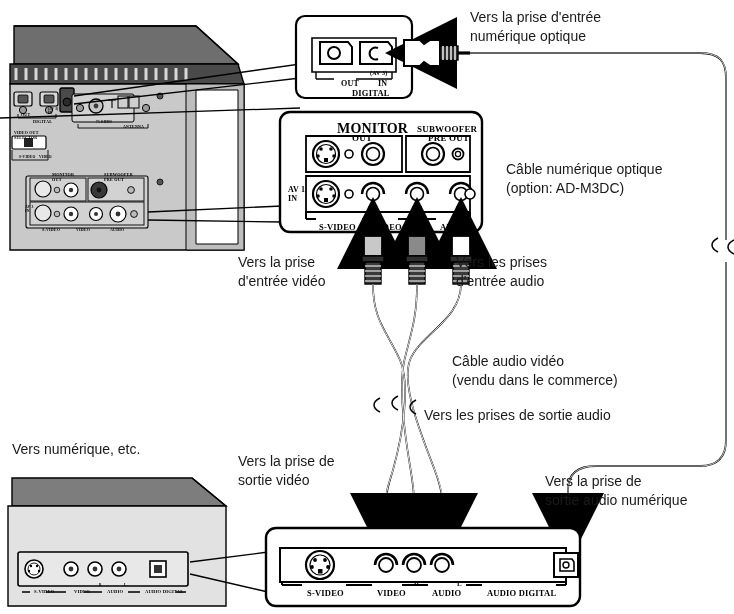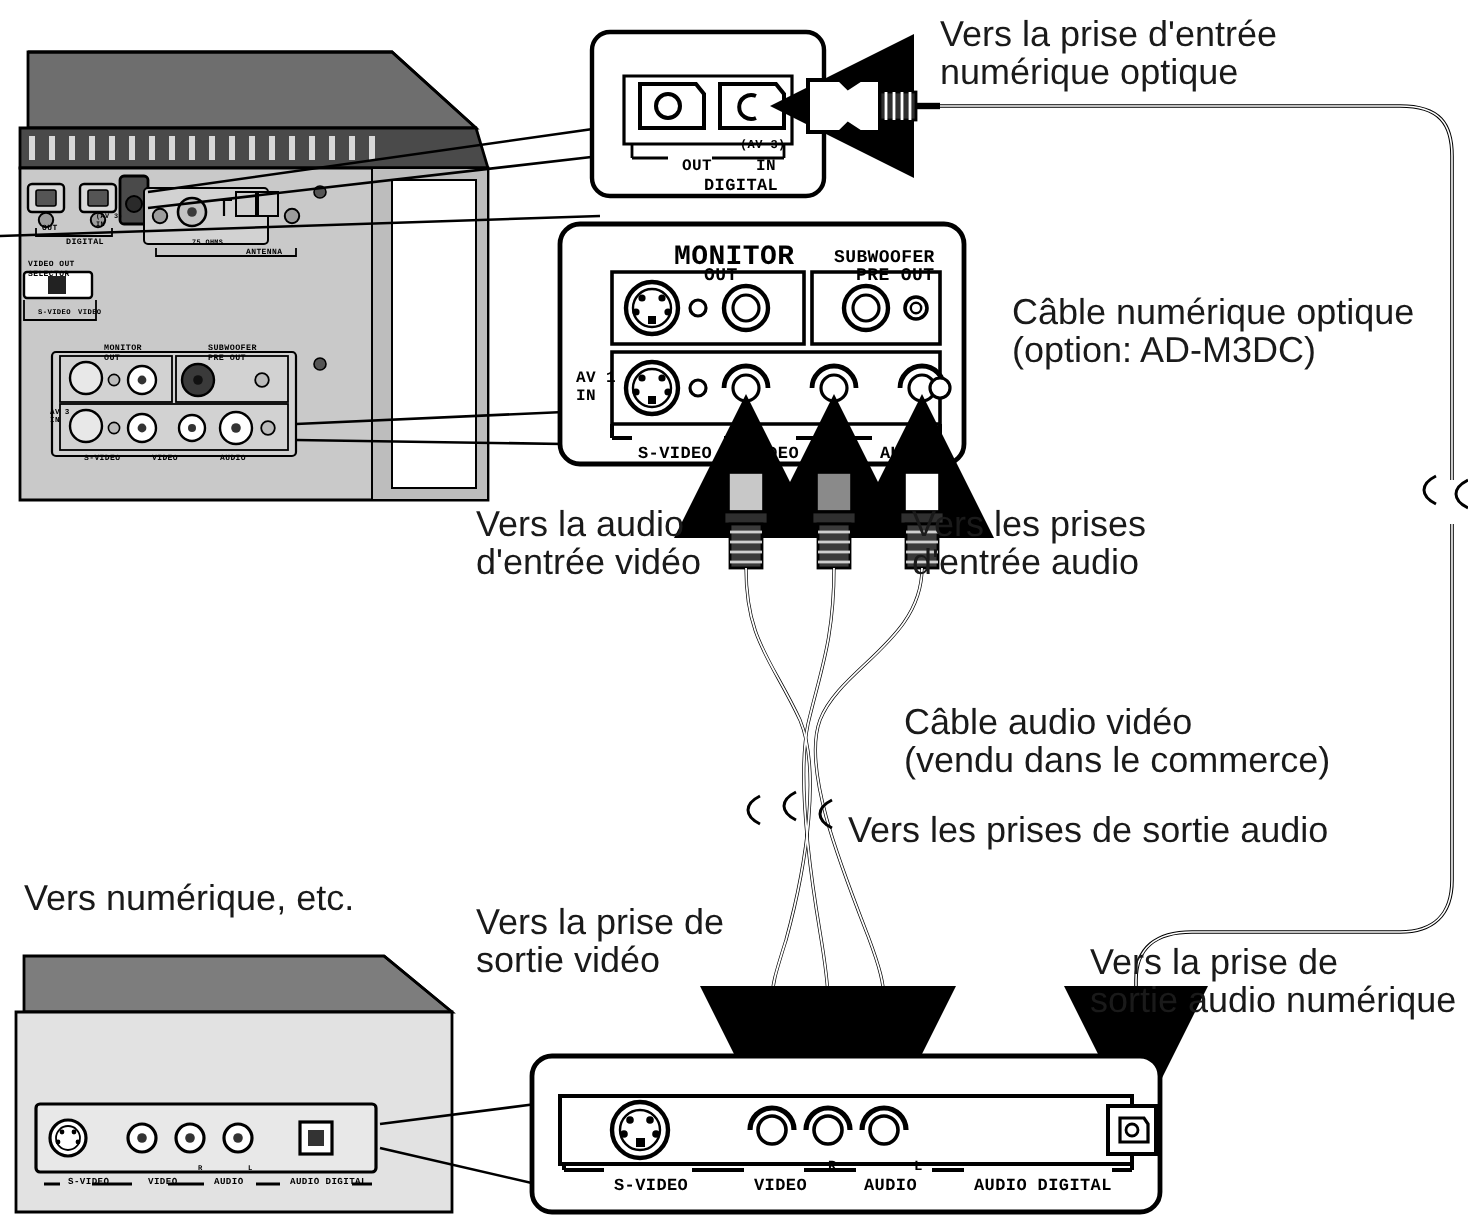--- a/index.html
+++ b/index.html
@@ -1,22 +1,22 @@
 <!DOCTYPE html>
 <html><head>
 <meta charset="utf-8">
 <style>
   html,body{margin:0;padding:0;background:#ffffff;}
   body{width:734px;height:614px;position:relative;overflow:hidden;
        font-family:"Liberation Sans",sans-serif;color:#000;}
   .stage{position:absolute;inset:0;}
   svg.layer{position:absolute;left:0;top:0;width:734px;height:614px;}
   .lbl{position:absolute;font-family:"Liberation Sans",sans-serif;
-       font-size:18px;line-height:19px;color:#1a1a1a;white-space:pre;}
-  .tiny{font-family:Liberation Mono, monospace;font-weight:bold;}
+       font-size:14px;line-height:19px;color:#1a1a1a;white-space:pre;}
+  .tiny{font-family:Liberation Serif, serif;font-weight:bold;}
 </style>
 </head>
 <body>
 
 <div class="stage">
 
 <svg class="layer" viewBox="0 0 734 614">
   <defs>
     <marker id="arrowblk" markerWidth="8" markerHeight="8" refX="7" refY="4" orient="auto">
       <path d="M0,0 L8,4 L0,8 Z" fill="#000"></path>
@@ -369,23 +369,23 @@
     <circle cx="566" cy="565" r="3" fill="#fff" stroke="#000" stroke-width="1.4"></circle>
 
     <path d="M282,585 L302,585 M346,585 L372,585 M402,585 L428,585 M466,585 L482,585 M556,585 L566,585" stroke="#000" stroke-width="2" fill="none"></path>
     <path d="M282,585 L282,582 M566,585 L566,582" stroke="#000" stroke-width="2" fill="none"></path>
   </g>
 </svg>
 
 <div id="callouts">
       <div class="lbl" style="left: 470px; top: 8px;">Vers la prise d'entrée
 numérique optique</div>
-      <div class="lbl" style="left: 506px; top: 147px;">Câble numérique optique
+      <div class="lbl" style="left: 506px; top: 160px;">Câble numérique optique
 (option: AD-M3DC)</div>
-      <div class="lbl" style="left: 238px; top: 253px;">Vers la audio
+      <div class="lbl" style="left: 238px; top: 253px;">Vers la prise
 d'entrée vidéo</div>
       <div class="lbl" style="left: 456px; top: 253px;">Vers les prises
 d'entrée audio</div>
       <div class="lbl" style="left: 452px; top: 352px;">Câble audio vidéo
 (vendu dans le commerce)</div>
       <div class="lbl" style="left: 424px; top: 406px;">Vers les prises de sortie audio</div>
       <div class="lbl" style="left: 12px; top: 440px;">Vers numérique, etc.</div>
       <div class="lbl" style="left: 238px; top: 452px;">Vers la prise de
 sortie vidéo</div>
       <div class="lbl" style="left: 545px; top: 472px;">Vers la prise de

